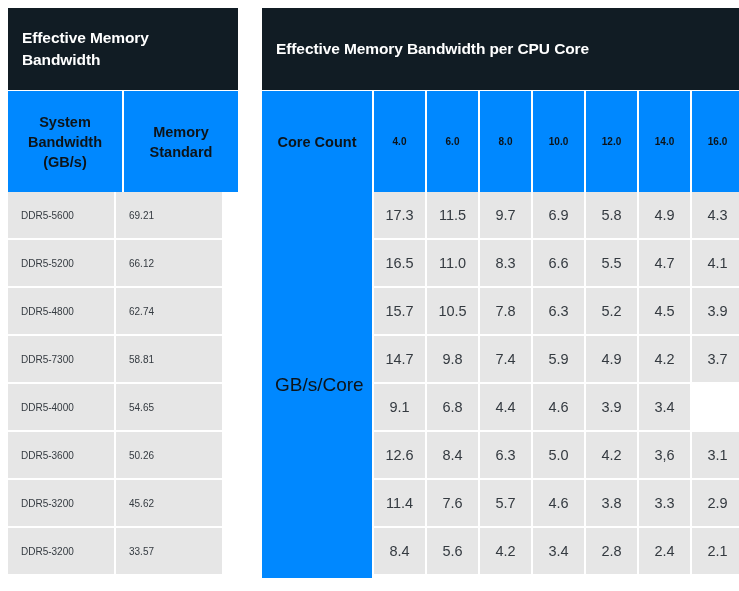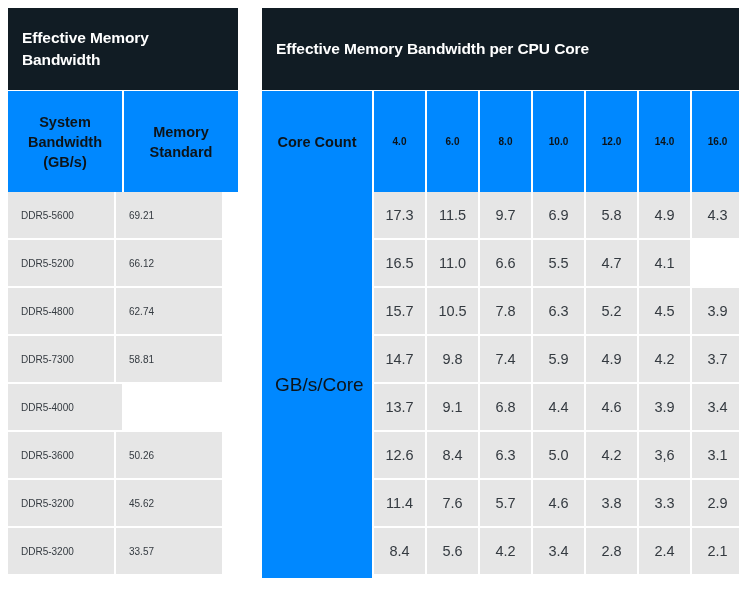--- a/index.html
+++ b/index.html
@@ -179,20 +179,21 @@
           <div class="lrow">
             <div class="dcell std">DDR5-4800</div>
             <div class="dcell bw">62.74</div>
           </div>
           <div class="lrow">
             <div class="dcell std">DDR5-7300</div>
             <div class="dcell bw">58.81</div>
           </div>
           <div class="lrow">
             <div class="dcell std">DDR5-4000</div>
+            <div class="dcell bw">54.65</div>
           </div>
           <div class="lrow">
             <div class="dcell std">DDR5-3600</div>
             <div class="dcell bw">50.26</div>
           </div>
           <div class="lrow">
             <div class="dcell std">DDR5-3200</div>
             <div class="dcell bw">45.62</div>
           </div>
           <div class="lrow">
@@ -230,20 +231,21 @@
             <div class="ncell">11.5</div>
             <div class="ncell">9.7</div>
             <div class="ncell">6.9</div>
             <div class="ncell">5.8</div>
             <div class="ncell">4.9</div>
             <div class="ncell">4.3</div>
           </div>
           <div class="nrow">
             <div class="ncell">16.5</div>
             <div class="ncell">11.0</div>
+            <div class="ncell">8.3</div>
             <div class="ncell">6.6</div>
             <div class="ncell">5.5</div>
             <div class="ncell">4.7</div>
             <div class="ncell">4.1</div>
           </div>
           <div class="nrow">
             <div class="ncell">15.7</div>
             <div class="ncell">10.5</div>
             <div class="ncell">7.8</div>
             <div class="ncell">6.3</div>
@@ -254,21 +256,20 @@
           <div class="nrow">
             <div class="ncell">14.7</div>
             <div class="ncell">9.8</div>
             <div class="ncell">7.4</div>
             <div class="ncell">5.9</div>
             <div class="ncell">4.9</div>
             <div class="ncell">4.2</div>
             <div class="ncell">3.7</div>
           </div>
           <div class="nrow">
-            <div class="ncell">13.7</div>
             <div class="ncell">9.1</div>
             <div class="ncell">6.8</div>
             <div class="ncell">4.4</div>
             <div class="ncell">4.6</div>
             <div class="ncell">3.9</div>
             <div class="ncell">3.4</div>
           </div>
           <div class="nrow">
             <div class="ncell">12.6</div>
             <div class="ncell">8.4</div>

